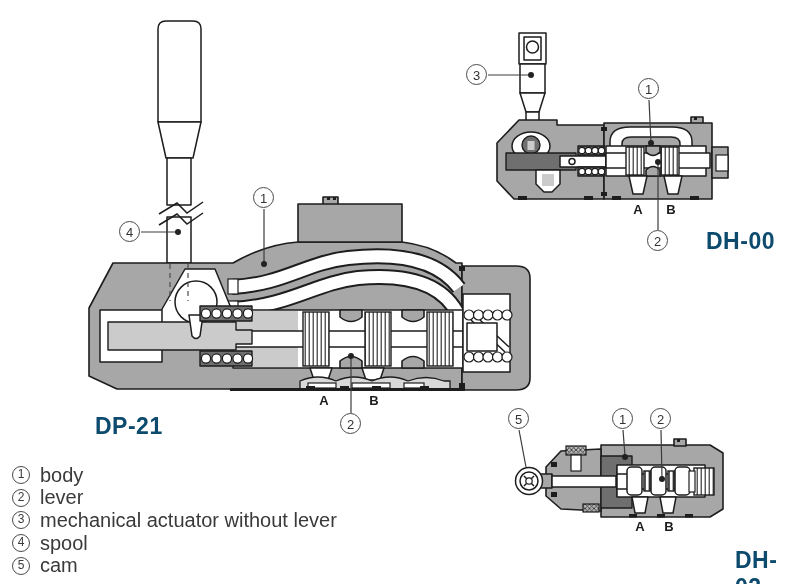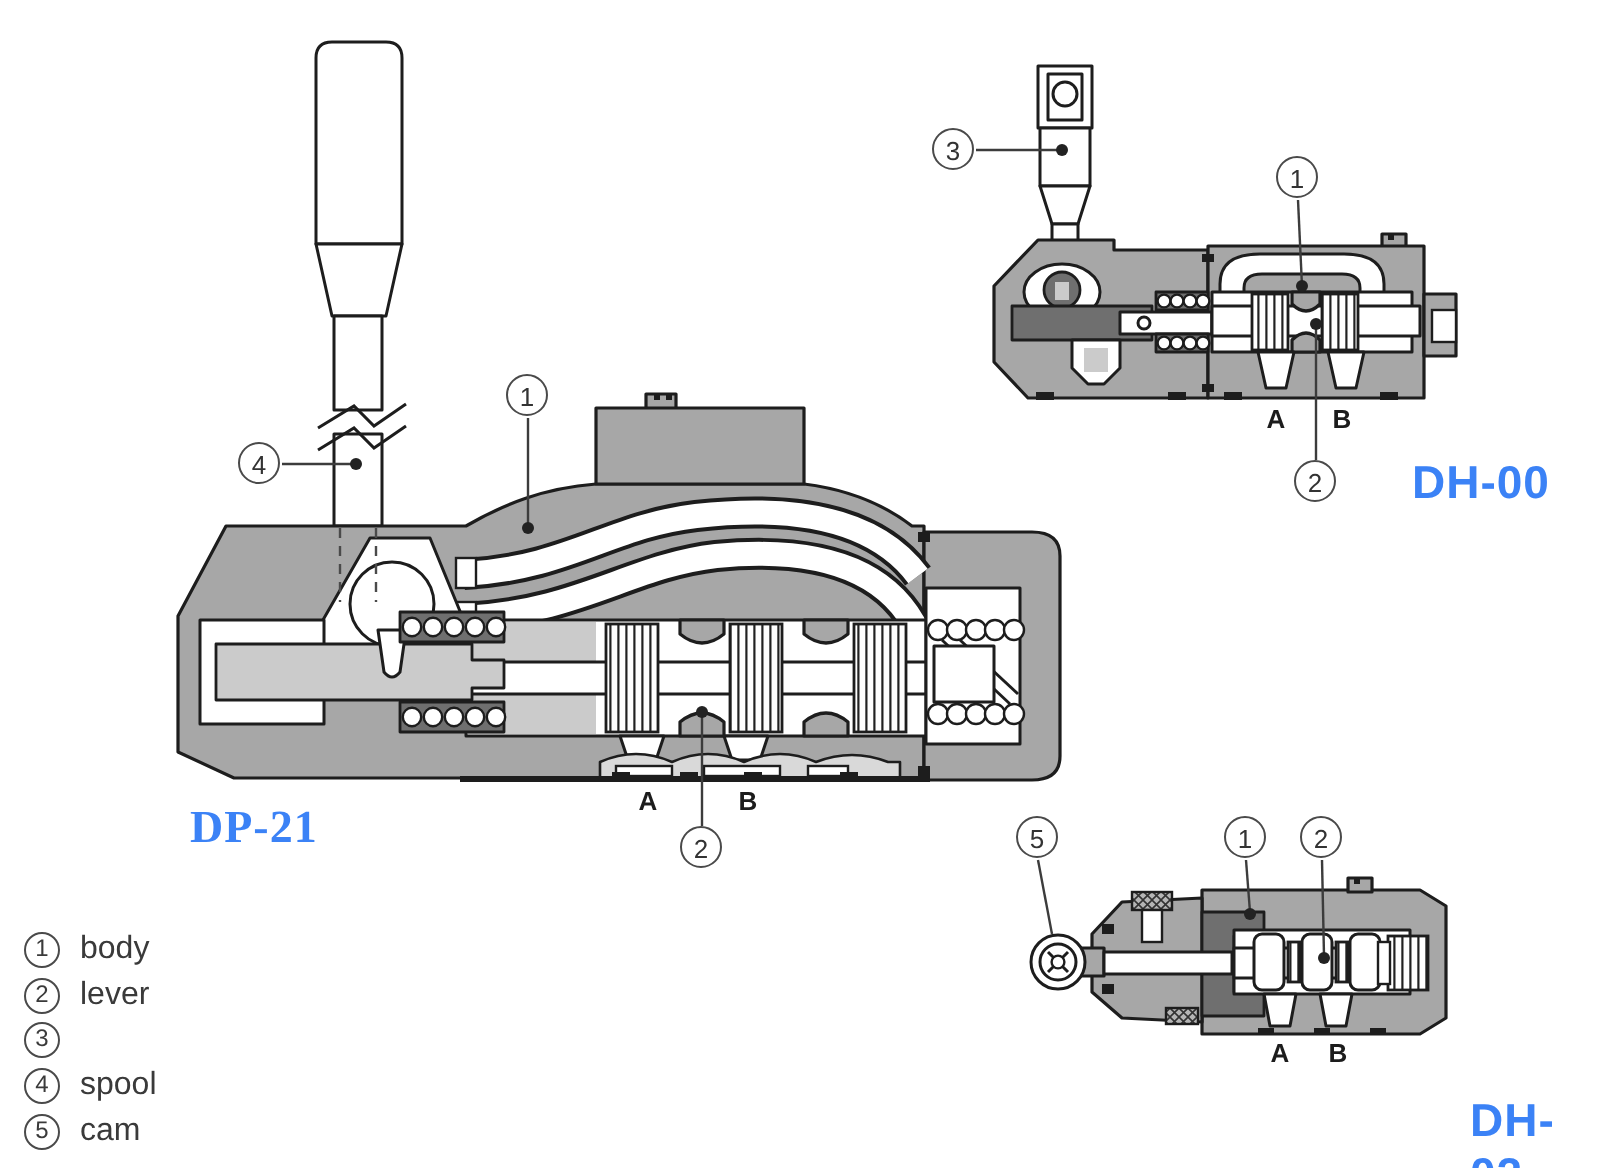--- a/index.html
+++ b/index.html
@@ -25,28 +25,28 @@
   .dsh {fill:none;stroke:#4a4a4a;stroke-width:1.2;stroke-dasharray:5 4;}
   .dot {fill:#222;stroke:none;}
   .blk {fill:var(--outline,#1d1d1d);stroke:none;}
   .hvy {stroke:var(--outline,#1d1d1d);stroke-width:3;}
   
   .callout{
     position:absolute;width:21px;height:21px;border:1.4px solid #4a4a4a;border-radius:50%;
     background:#fff;color:#333;font-size:13px;line-height:21px;text-align:center;box-sizing:border-box;
   }
   .port{position:absolute;width:16px;text-align:center;font-weight:bold;font-size:13px;color:#1c1c1c;}
-  .model{position:absolute;font-weight:bold;font-size:23px;letter-spacing:0.5px;color:#3b82f6;}
+  .model{position:absolute;font-weight:bold;font-size:23px;letter-spacing:0.5px;color:#0c4a6e;}
   .legend{position:absolute;left:12px;top:464px;}
   .legend-row{display:flex;align-items:center;height:22.6px;}
   .legend-num{
     width:18px;height:18px;border:1.3px solid #4a4a4a;border-radius:50%;box-sizing:border-box;
     font-size:12px;line-height:15.5px;text-align:center;color:#3a3a3a;flex:0 0 18px;background:#fff;
   }
-  .legend-label{margin-left:10px;font-size:16px;color:#3a3a3a;white-space:nowrap;}
+  .legend-label{margin-left:10px;font-size:20px;color:#3a3a3a;white-space:nowrap;}
 </style>
 </head>
 <body>
 
 <div id="stage">
 
   <svg width="800" height="584" viewBox="0 0 800 584">
     <defs>
       <pattern id="hatchV" width="4" height="4" patternUnits="userSpaceOnUse">
         <rect width="4" height="4" fill="#fff"></rect>
@@ -304,35 +304,36 @@
   <div class="callout" style="left:612px;top:408px;">1</div>
   <div class="callout" style="left:650px;top:408px;">2</div>
 
   <div class="port" style="left:316px;top:393px;">A</div>
   <div class="port" style="left:366px;top:393px;">B</div>
   <div class="port" style="left:630px;top:202px;">A</div>
   <div class="port" style="left:663px;top:202px;">B</div>
   <div class="port" style="left:632px;top:519px;">A</div>
   <div class="port" style="left:661px;top:519px;">B</div>
 
-  <div class="model" style="left:95px;top:401px;font-family:Liberation Serif, serif;">DP-21</div>
+  <div class="model" style="left:95px;top:413px;">DP-21</div>
   <div class="model" style="left:706px;top:228px;">DH-00</div>
   <div class="model" style="left:703px;top:547px;margin-left:32px;">DH-02</div>
 
   <div class="legend">
     <div class="legend-row">
       <span class="legend-num">1</span>
       <span class="legend-label">body</span>
     </div>
     <div class="legend-row">
       <span class="legend-num">2</span>
       <span class="legend-label">lever</span>
     </div>
     <div class="legend-row">
       <span class="legend-num">3</span>
+      <span class="legend-label">mechanical actuator without lever</span>
     </div>
     <div class="legend-row">
       <span class="legend-num">4</span>
       <span class="legend-label">spool</span>
     </div>
     <div class="legend-row">
       <span class="legend-num">5</span>
       <span class="legend-label">cam</span>
     </div>
   </div>

